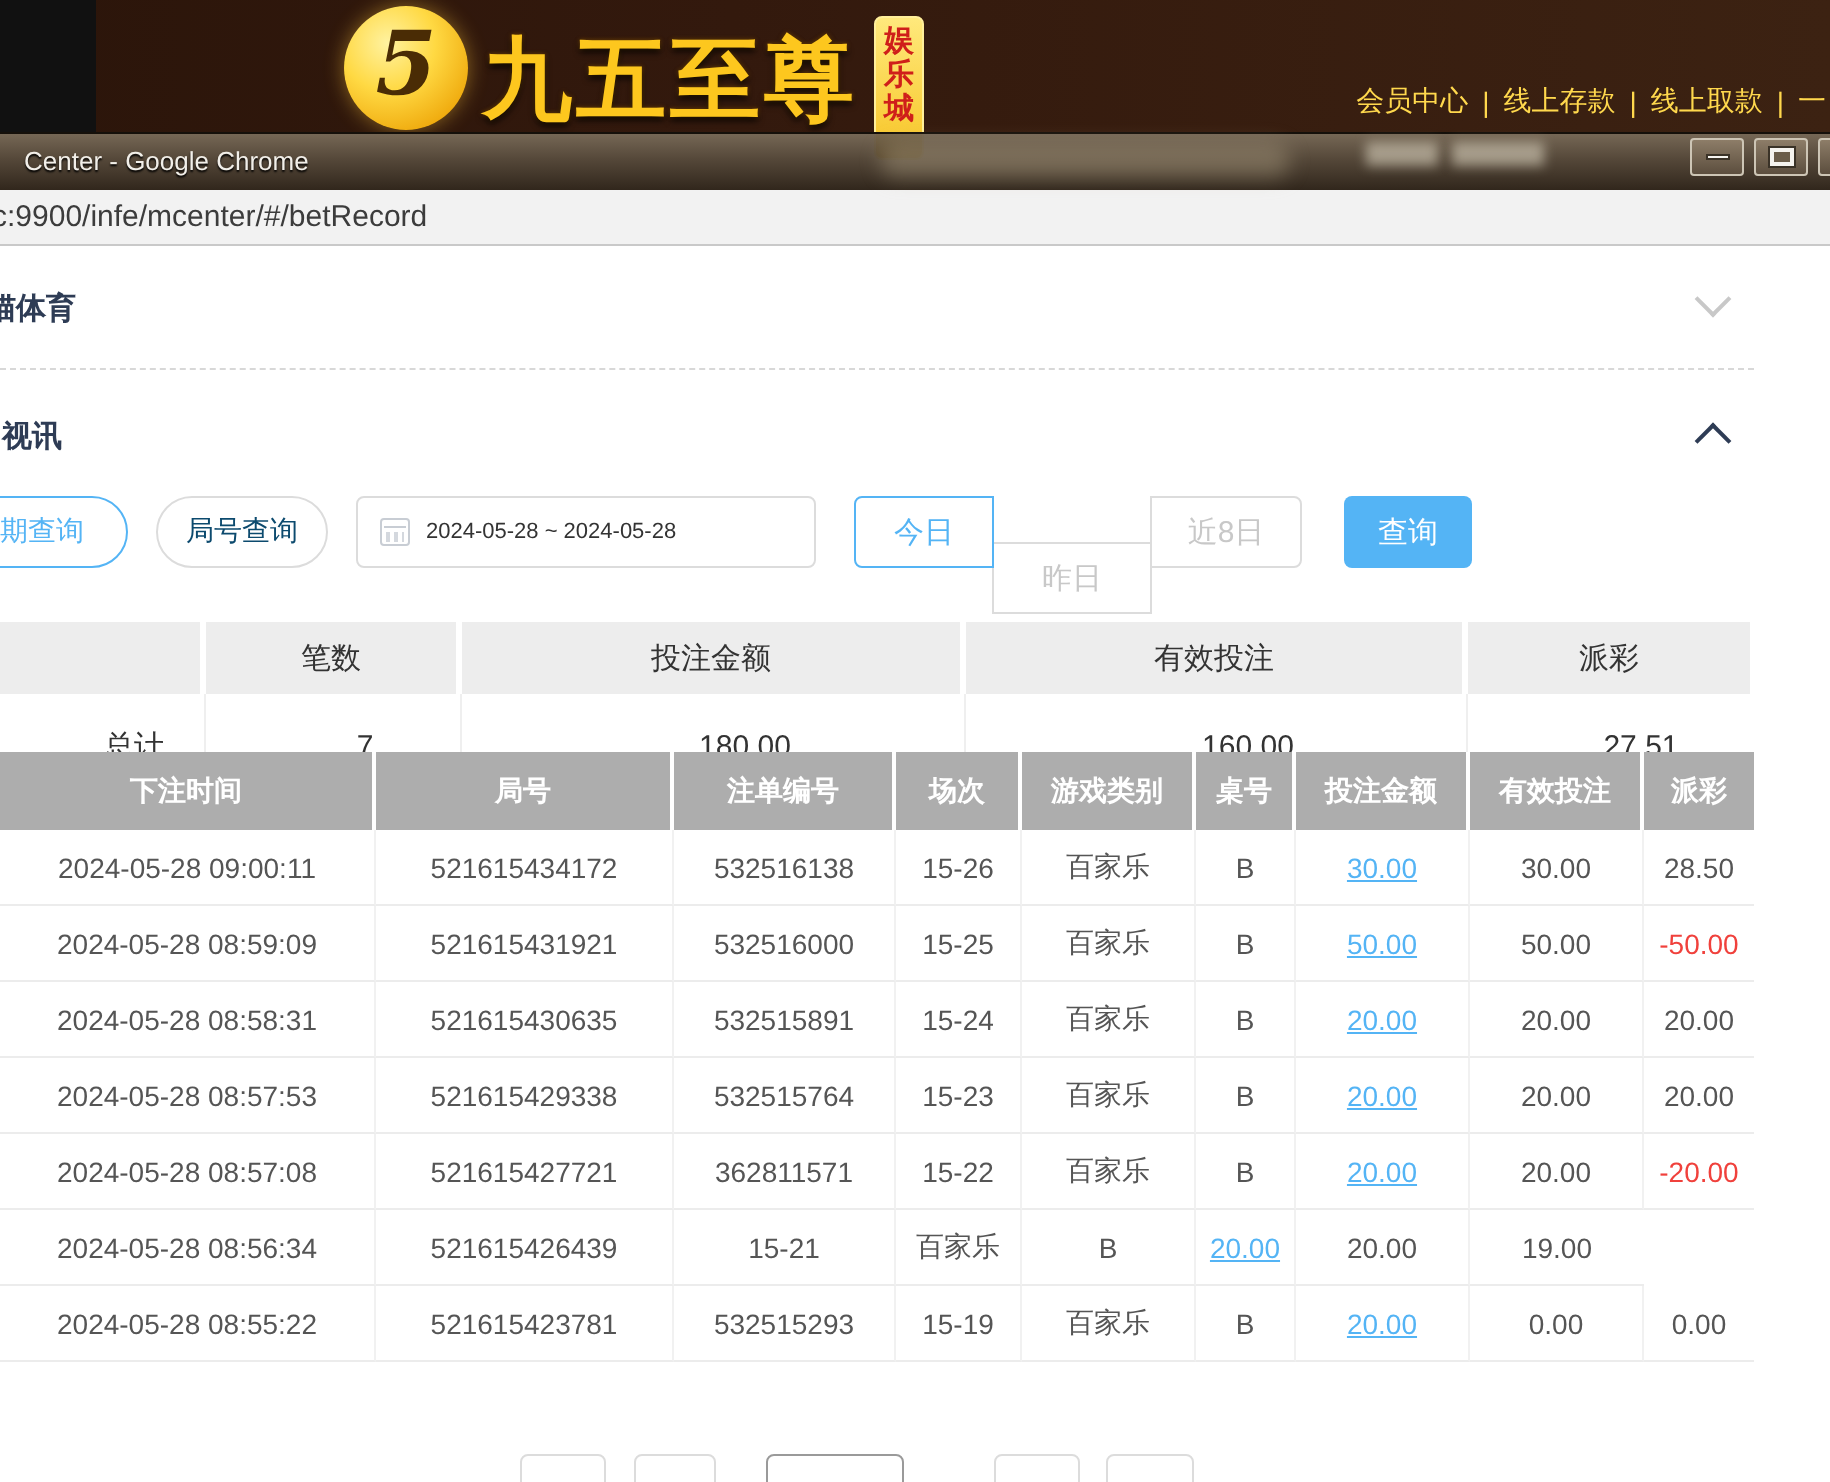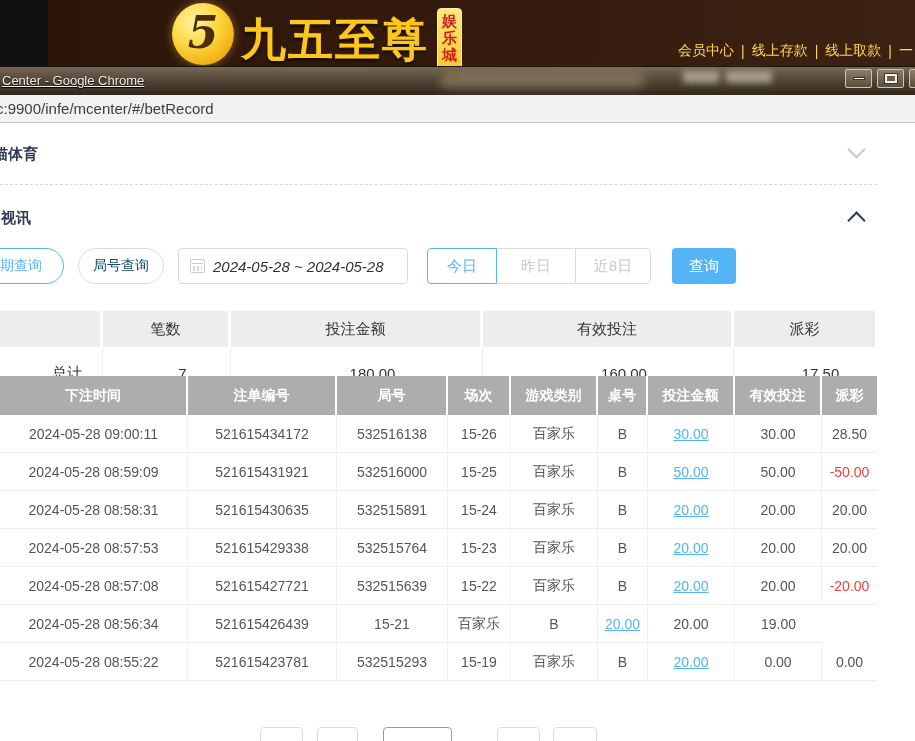--- a/index.html
+++ b/index.html
@@ -24,22 +24,22 @@
     padding-top:3px; z-index:3; }
   .logo-badge span { display:block; font-size:15px; line-height:17px; font-weight:bold; color:#cf1f1a; }
   .top-nav { position:absolute; right:2px; top:42px; display:flex; align-items:center;
     font-size:14px; color:#ffd84d; white-space:nowrap; z-index:3; }
   .top-nav .sep { margin:0 7px; color:#ffd84d; }
 
   
   .titlebar { position:absolute; left:0; top:66px; width:915px; height:29px; z-index:5;
     background:linear-gradient(180deg, rgba(110,95,76,.95) 0%, rgba(72,58,42,.93) 45%, rgba(38,27,16,.95) 100%);
     border-top:1px solid #15100a; }
-  .titlebar-text { position:absolute; left:2px; top:6px; font-size:13px; color:#f2efe9;
-    text-shadow:0 1px 1px #000;text-decoration:underline; }
+  .titlebar-text { position:absolute; left:12px; top:6px; font-size:13px; color:#f2efe9;
+    text-shadow:0 1px 1px #000; }
   .blur-watermark { position:absolute; left:440px; top:72px; width:205px; height:17px; border-radius:9px;
     background:rgba(195,180,150,.35); filter:blur(5px); z-index:6; }
   .blur-user-a { position:absolute; left:683px; top:71px; width:36px; height:12px;
     background:rgba(228,220,200,.55); filter:blur(3px); z-index:6; }
   .blur-user-b { position:absolute; left:726px; top:71px; width:46px; height:12px;
     background:rgba(228,220,200,.55); filter:blur(3px); z-index:6; }
   .win-btn { position:absolute; top:69px; width:27px; height:19px; z-index:7; border-radius:2px;
     background:linear-gradient(180deg,#8d7d68 0%,#5c4e3e 100%); border:1px solid #cdc5b5;
     display:flex; align-items:center; justify-content:center; }
   .win-btn.min { left:845px; }
@@ -69,28 +69,28 @@
     display:flex; align-items:center; justify-content:center; font-size:14px; }
   .pill-date { left:-36px; width:100px; border:1px solid #54b4f5; color:#54b4f5; }
   .pill-round { left:78px; width:86px; border:1px solid #dcdcdc; color:#0c4a6e; }
   .date-input { position:absolute; left:178px; top:248px; width:230px; height:36px;
     border:1px solid #dcdcdc; border-radius:4px; background:#fff; display:flex; align-items:center; }
   .cal-icon { margin-left:11px; margin-right:8px; width:15px; height:14px; border:1px solid #c8cdd4;
     border-radius:2px; position:relative; }
   .cal-icon::before { content:""; position:absolute; left:1px; right:1px; top:3px; height:1px; background:#c8cdd4; }
   .cal-icon::after { content:""; position:absolute; left:2px; top:6px; width:9px; height:5px;
     background:repeating-linear-gradient(90deg,#d4d8de 0 2px,transparent 2px 4px); }
-  .date-text { font-size:15px; color:#333;font-style:italic; }
+  .date-text { font-size:11px; color:#333; }
   .quick-group { position:absolute; left:427px; top:248px; display:flex; height:36px; }
   .qbtn { height:36px; background:#fff; border:1px solid #dcdcdc; margin-left:-1px;
     display:flex; align-items:center; justify-content:center; font-size:15px; color:#c8c8c8; }
   .qbtn:first-child { border-radius:4px 0 0 4px; margin-left:0; }
   .qbtn:last-child { border-radius:0 4px 4px 0; }
   .qbtn.active { border:1px solid #54b4f5; color:#54b4f5; z-index:2; }
-  .q1 { width:70px; } .q2 { width:80px; } .q3 { width:76px; }
+  .q1 { width:70px; } .q2 { width:80px;margin-top:23px; } .q3 { width:76px; }
   .search-btn { position:absolute; left:672px; top:248px; width:64px; height:36px; background:#54b4f5;
     border:none; border-radius:4px; color:#fff; font-size:15px; display:flex; align-items:center; justify-content:center; }
 
   
   .sum-grid { display:grid; grid-template-columns:103px 128px 252px 251px 141px; }
   .summary { position:absolute; left:0; top:311px; width:875px; }
   .sum-head .cell { height:36px; background:#ededed; color:#333; font-size:15px;
     display:flex; align-items:center; justify-content:center; border-right:3px solid #fff; }
   .sum-head .cell:last-child { border-right:none; }
   .sum-body .cell { height:54px; background:#fff; color:#333; font-size:15px;
@@ -190,29 +190,29 @@
       <div class="cell">笔数</div>
       <div class="cell">投注金额</div>
       <div class="cell">有效投注</div>
       <div class="cell">派彩</div>
     </div>
     <div class="sum-grid sum-body">
       <div class="cell">总计</div>
       <div class="cell">7</div>
       <div class="cell">180.00</div>
       <div class="cell">160.00</div>
-      <div class="cell">17.50</div>
+      <div class="cell">27.51</div>
     </div>
   </div>
 
   <div class="bet-table" style="z-index:5">
     <div class="bet-grid thead">
         <div class="th">下注时间</div>
+        <div class="th">局号</div>
         <div class="th">注单编号</div>
-        <div class="th">局号</div>
         <div class="th">场次</div>
         <div class="th">游戏类别</div>
         <div class="th">桌号</div>
         <div class="th">投注金额</div>
         <div class="th">有效投注</div>
         <div class="th">派彩</div>
       </div>
     <div>
         <div class="bet-grid trow">
           <div class="td">2024-05-28 09:00:11</div>
@@ -262,21 +262,21 @@
           <div class="td">B</div>
           <div class="td">
             <span class="amt-link">20.00</span>
           </div>
           <div class="td">20.00</div>
           <div class="td">20.00</div>
         </div>
         <div class="bet-grid trow">
           <div class="td">2024-05-28 08:57:08</div>
           <div class="td">521615427721</div>
-          <div class="td">532515639</div>
+          <div class="td">362811571</div>
           <div class="td">15-22</div>
           <div class="td">百家乐</div>
           <div class="td">B</div>
           <div class="td">
             <span class="amt-link">20.00</span>
           </div>
           <div class="td">20.00</div>
           <div class="td neg">-20.00</div>
         </div>
         <div class="bet-grid trow">

